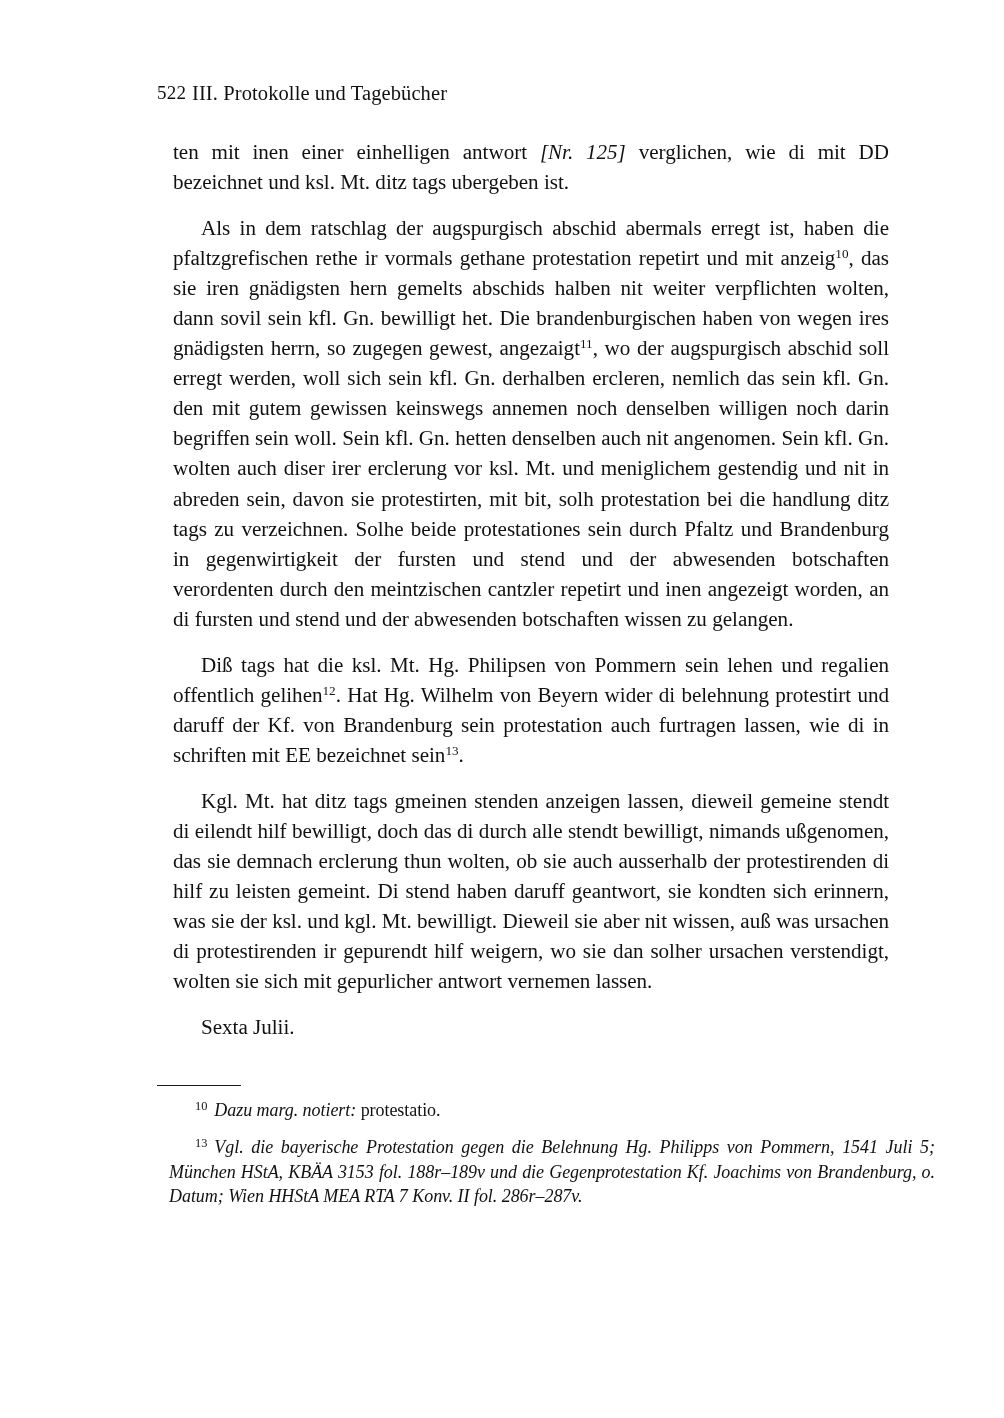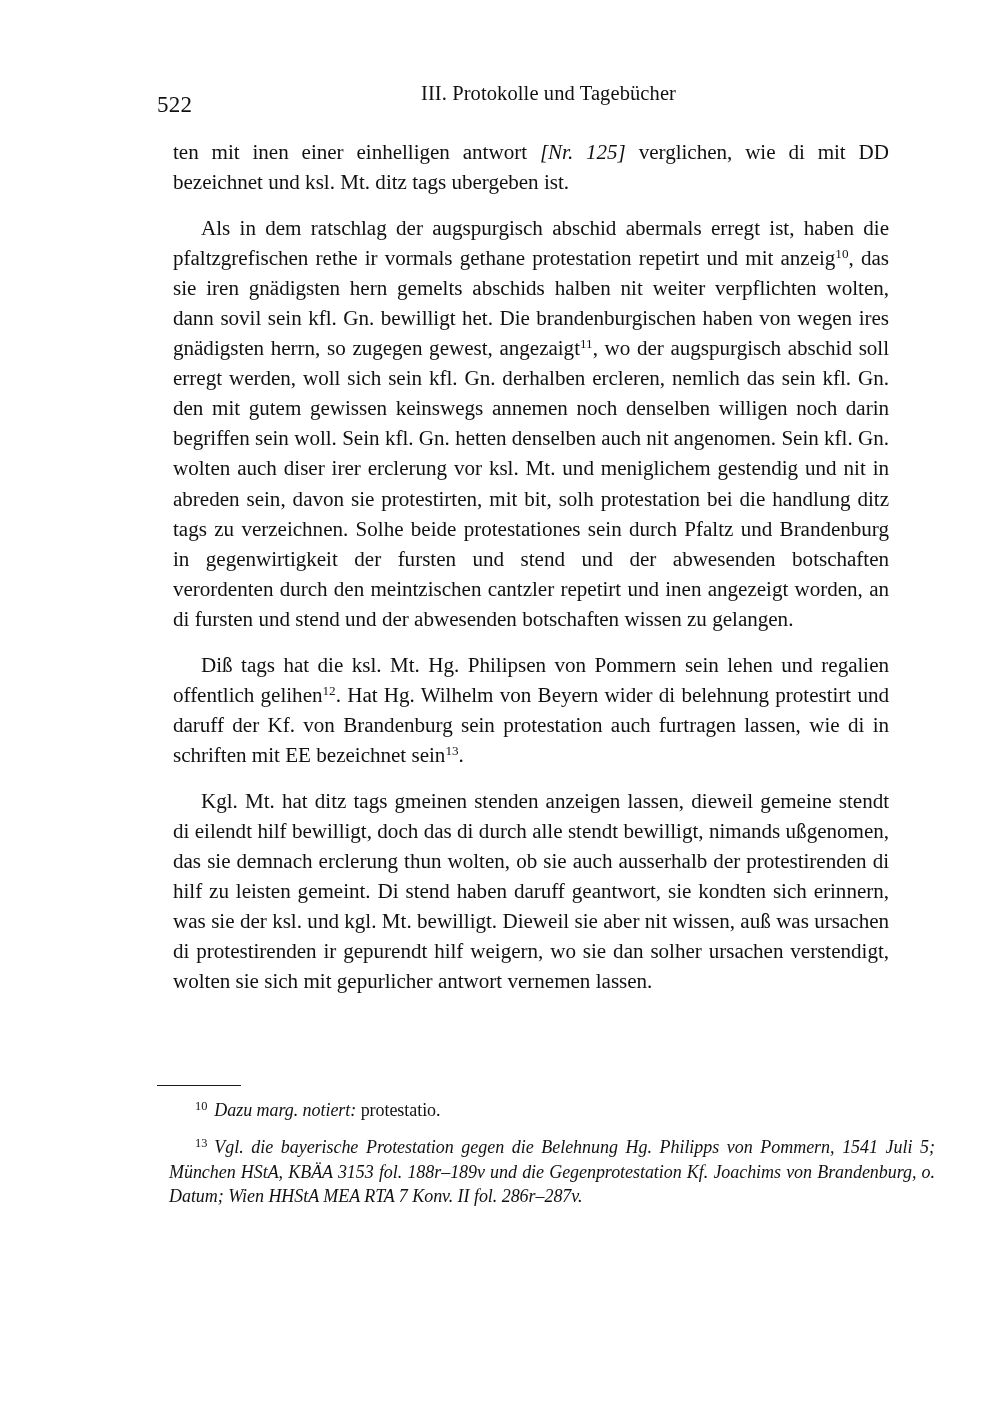--- a/index.html
+++ b/index.html
@@ -25,31 +25,31 @@
   .runhead {
     position: absolute;
     left: 157px;
     top: 78px;
     width: 748px;
     height: 30px;
   }
   .folio {
     position: absolute;
     left: 0;
-    top: 12px;
-    font-size: 23px;
+    top: 0;
+    font-size: 19px;
     line-height: 30px;
     letter-spacing: 0.2px;
   }
   .runhead-title {
     position: absolute;
     left: 0;
     right: 0;
     top: 0;
-    text-align: center;
+    text-align: left;
     font-size: 20.5px;
     line-height: 30px;
     letter-spacing: 0.1px;
     padding-left: 35px;
   }
   
   .textblock {
     position: absolute;
     left: 157px;
     top: 121px;
@@ -134,20 +134,21 @@
     <p class="para noindent"><span>ten mit inen einer einhelligen antwort </span><i class="ital">[Nr. 125]</i><span> verglichen, wie di mit DD bezeichnet und ksl. Mt. ditz tags ubergeben ist.</span></p>
 
     <p class="para indent"><span>Als in dem ratschlag der augspurgisch abschid abermals erregt ist, haben die pfaltzgrefischen rethe ir vormals gethane protestation repetirt und mit anzeig</span><sup class="fnref">10</sup><span>, das sie iren gnädigsten hern gemelts abschids halben nit weiter verpflichten wolten, dann sovil sein kfl. Gn. bewilligt het. Die brandenburgischen haben von wegen ires gnädigsten herrn, so zugegen gewest, angezaigt</span><sup class="fnref">11</sup><span>, wo der augspurgisch abschid soll erregt werden, woll sich sein kfl. Gn. derhalben ercleren, nemlich das sein kfl. Gn. den mit gutem gewissen keinswegs annemen noch denselben willigen noch darin begriffen sein woll. Sein kfl. Gn. hetten denselben auch nit angenomen. Sein kfl. Gn. wolten auch diser irer erclerung vor ksl. Mt. und meniglichem gestendig und nit in abreden sein, davon sie protestirten, mit bit, solh protestation bei die handlung ditz tags zu verzeichnen. Solhe beide protestationes sein durch Pfaltz und Brandenburg in gegenwirtigkeit der fursten und stend und der abwesenden botschaften verordenten durch den meintzischen cantzler repetirt und inen angezeigt worden, an di fursten und stend und der abwesenden botschaften wissen zu gelangen.</span></p>
 
     <p class="para indent"><span>Diß tags hat die ksl. Mt. Hg. Philipsen von Pommern sein lehen und regalien offentlich gelihen</span><sup class="fnref">12</sup><span>. Hat Hg. Wilhelm von Beyern wider di belehnung protestirt und daruff der Kf. von Brandenburg sein protestation auch furtragen lassen, wie di in schriften mit EE bezeichnet sein</span><sup class="fnref">13</sup><span>.</span></p>
 
 
 
     <p class="para indent">Kgl. Mt. hat ditz tags gmeinen stenden anzeigen lassen, dieweil gemeine stendt di eilendt hilf bewilligt, doch das di durch alle stendt bewilligt, nimands ußgenomen, das sie demnach erclerung thun wolten, ob sie auch ausserhalb der protestirenden di hilf zu leisten gemeint. Di stend haben daruff geantwort, sie kondten sich erinnern, was sie der ksl. und kgl. Mt. bewilligt. Dieweil sie aber nit wissen, auß was ursachen di protestirenden ir gepurendt hilf weigern, wo sie dan solher ursachen verstendigt, wolten sie sich mit gepurlicher antwort vernemen lassen.</p>
 
+    <p class="para indent">Sexta Julii.</p>
 
 
   </div>
 
   <div class="footnotes">
     <div class="fnrule"></div>
 
     <p class="fn"><sup class="fnnum">10</sup><span class="fnbody-ital">Dazu marg. notiert:</span><span class="fnbody-roman"> protestatio.</span></p>
 
 

